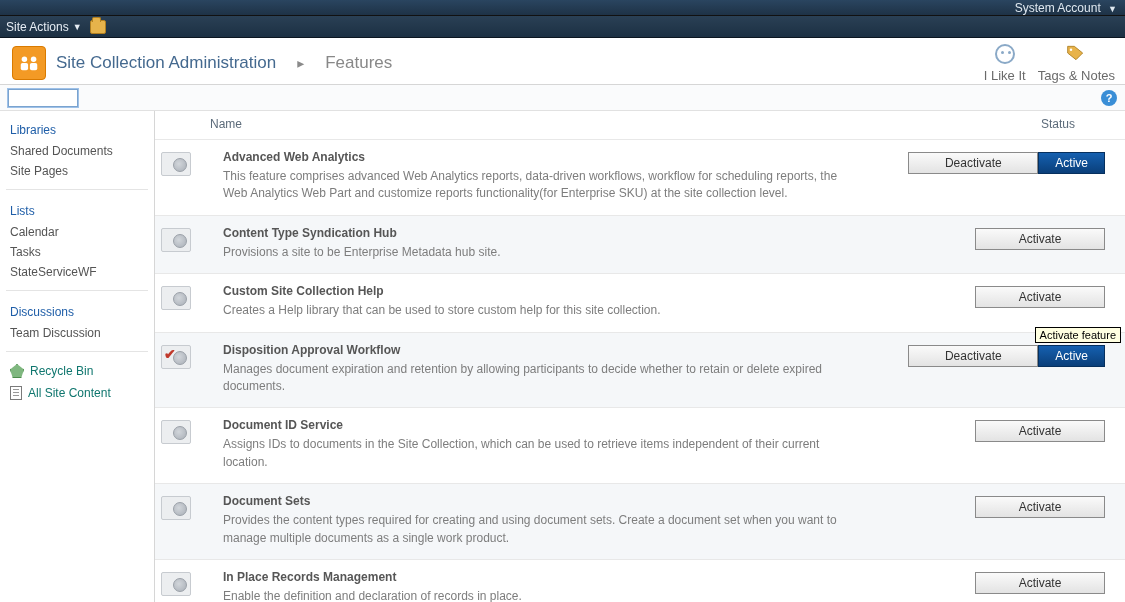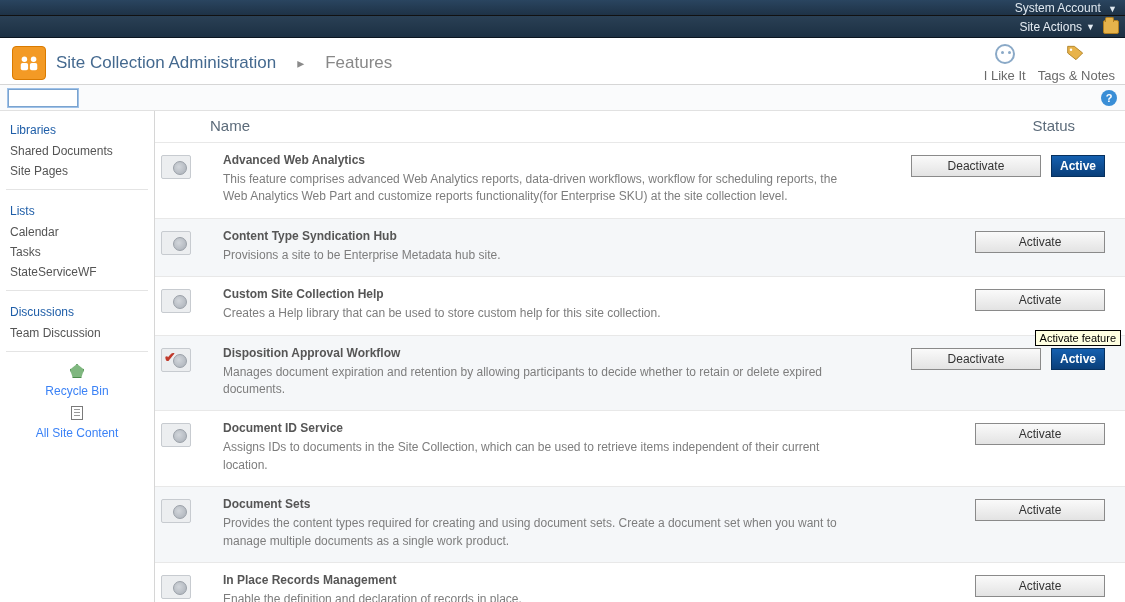--- a/index.html
+++ b/index.html
@@ -29,21 +29,20 @@
   }
   .ribbon-top .account .caret { margin-left:4px; font-size:9px;}
   .ribbon-second {
     background:#21374c;
     background: linear-gradient(#2a4055,#1c3043);
     height:22px;
     display:flex;
     align-items:center;
     padding:0 6px;
     border-bottom:1px solid #0b1520;
-    justify-content:flex-end;
   }
   .site-actions {
     color:#e6edf4;
     font-size:12px;
     display:flex;
     align-items:center;
     gap:4px;
     cursor:pointer;
   }
   .site-actions .caret { font-size:9px; }
@@ -135,32 +134,32 @@
     font-size:12px;
   }
   .ql-item {
     color:#545454;
     padding:3px 10px 3px 10px;
     cursor:pointer;
   }
   .ql-sep { border-top:1px solid #e4e4e4; margin:8px 6px;}
   .ql-tool {
     display:flex;align-items:center;gap:6px;
-    padding:4px 10px; color:#3b82f6; cursor:pointer;flex-direction:column;
+    padding:4px 10px; color:#0f766e; cursor:pointer;
   }
   .recycle-ic{width:14px;height:14px;background:#7fb77f;border:1px solid #4c8c4c;clip-path:polygon(50% 0,100% 40%,80% 100%,20% 100%,0 40%);}
   .allcontent-ic{width:12px;height:14px;background:#fff;border:1px solid #7a7a7a;position:relative;}
   .allcontent-ic::before{content:"";position:absolute;left:2px;top:2px;right:2px;height:1px;background:#999;box-shadow:0 3px 0 #999,0 6px 0 #999;}
   
   .main { flex:1; padding:0 0 20px 0; }
   .col-headers {
     display:flex;
     padding:6px 0 8px 0;
     color:#5c6b7a;
-    font-size:15px;
+    font-size:12px;
   }
   .col-headers .h-name { margin-left:55px;}
   .col-headers .h-status { margin-left:auto; margin-right:50px;}
   .feature-row {
     display:flex;
     align-items:flex-start;
     padding:10px 20px 12px 6px;
     border-top:1px solid #e8e8e8;
     gap:12px;
     position:relative;
@@ -180,39 +179,39 @@
     border:1px solid #9aa0a8;border-radius:50%;
     background:radial-gradient(circle at 40% 40%,#d2d6db,#a9afb7);
   }
   .feat-icon.check::after{
     content:"✔";position:absolute;left:2px;top:0;color:#c0392b;font-size:14px;font-weight:bold;
   }
   .feat-text { flex:1;margin-left:20px; }
   .feat-title { font-weight:bold; color:#565656; margin-bottom:4px;}
   .feat-desc { color:#7d7d7d; line-height:1.45; max-width:640px;}
   .feat-controls {
-    display:flex;align-items:center;gap:10px;flex-shrink:0;margin-top:2px;
+    display:flex;align-items:center;flex-shrink:0;margin-top:2px;
   }
   .btn {
     min-width:130px;
     padding:3px 8px;
     background:linear-gradient(#fafafa,#e3e3e3);
     border:1px solid #8a8a8a;
     font-size:12px;
     color:#333;
     cursor:pointer;
     text-align:center;
     font-family:inherit;
   }
   .status-badge {
     background:#0a4a8a;
     background:linear-gradient(#1560b0,#0a3f7a);
     color:#fff;
-    font-weight:bold;
-    padding:3px 8px;
+    font-weight:normal;
+    padding:3px 16px;
     border:1px solid #06305e;
     font-size:12px;
   }
   .tooltip {
     position:absolute;
     right:4px;
     top:-6px;
     background:#ffffe1;
     border:1px solid #000;
     padding:1px 4px;

